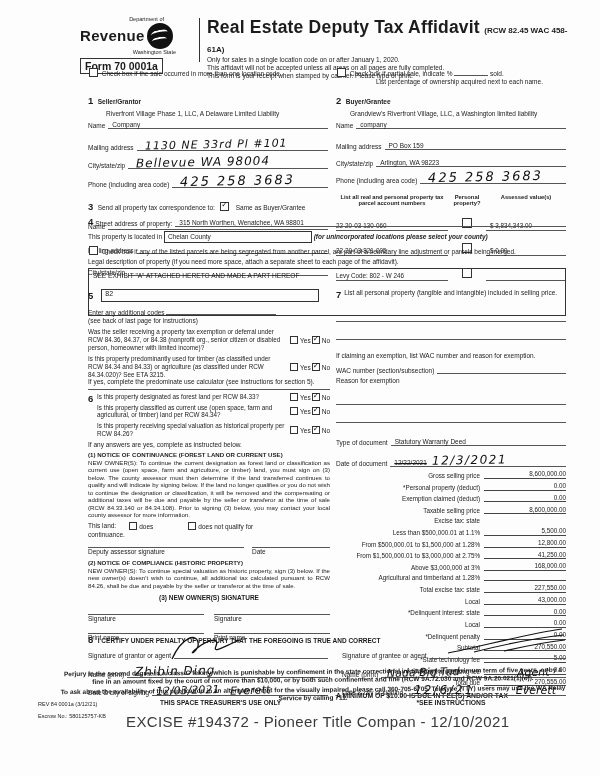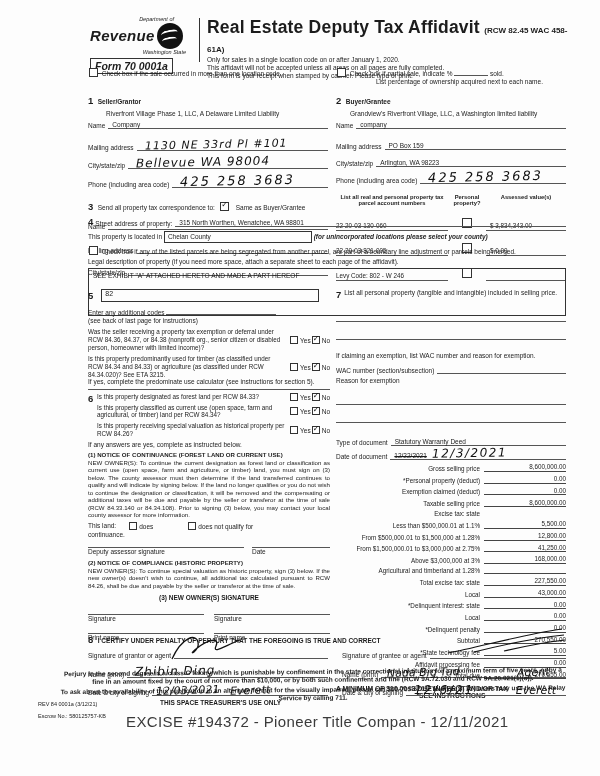--- a/index.html
+++ b/index.html
@@ -44,21 +44,21 @@
   .logo-circle::before{content:"";position:absolute;left:5px;top:14px;width:15px;height:4px;border-radius:50%/60%;border-top:2px solid #fff;transform:rotate(-10deg);}
   .formno-box{border:1.5px solid #333;display:inline-block;padding:1px 4px;font-weight:bold;font-size:10.5px;margin-top:3px;}
   .divider{border-left:1.2px solid #333;}
   .struck{text-decoration:line-through;}
 </style>
 </head>
 <body>
 
 <div class="page">
 
-  <div class="abs" style="left:90px;top:16px;width:110px;font-style:italic;">
+  <div class="abs" style="left:80px;top:16px;width:110px;">
     <div style="text-align:right;padding-right:26px;" class="micro">Department of</div>
     <div style="display:flex;align-items:center;">
       <span class="b" style="font-size:15px;letter-spacing:0.3px;">Revenue</span>
       <span class="logo-circle" style="margin-left:2px;"></span>
     </div>
     <div class="micro" style="text-align:right;padding-right:14px;">Washington State</div>
     <div class="formno-box">Form 70 0001a</div>
   </div>
 
   <div class="abs divider" style="left:199px;top:18px;height:44px;"></div>
@@ -299,21 +299,21 @@
     </div>
     <div class="tiny" style="margin-top:3px;">Reason for exemption</div>
     <div class="ul-short" style="width:100%;margin-top:12px;"></div>
     <div class="ul-short" style="width:100%;margin-top:6px;"></div>
     <div class="flexrow" style="margin-top:9px;">
       <span class="flabel">Type of document</span>
       <span class="fline">
         <span class="typed">Statutory Warranty Deed</span>
       </span>
     </div>
-    <div class="flexrow" style="margin-top:1px;height:13px;align-items:flex-end;">
+    <div class="flexrow" style="margin-top:8px;height:13px;align-items:flex-end;">
       <span class="flabel">Date of document</span>
       <span class="fline">
         <span class="typed struck">12/22/2021</span>
         <span class="hw" style="position:absolute;left:42px;bottom:-1px;font-size:12px;letter-spacing:1.5px;transform:rotate(-1deg);">12/3/2021</span>
       </span>
     </div>
 
     <div>
 
         <div class="money-row">
@@ -472,15 +472,15 @@
   </div>
 
   <div class="abs" style="left:60px;top:668px;width:506px;transform:rotate(-0.5deg);">
     <div class="tiny b" style="text-align:center;">Perjury in the second degree is a class C felony which is punishable by confinement in the state correctional institution for a maximum term of five years, or by a fine in an amount fixed by the court of not more than $10,000, or by both such confinement and fine (RCW 9A.72.030 and RCW 9A.20.021(1)(c)).</div>
     <div class="tiny b" style="text-align:center;margin-top:2px;">To ask about the availability of this publication in an alternate format for the visually impaired, please call 360-705-6705. Teletype (TTY) users may use the WA Relay Service by calling 711.</div>
   </div>
 
   <div class="abs micro" style="left:38px;top:701px;">REV 84 0001a (3/12/21)</div>
   <div class="abs b" style="left:160px;top:699px;font-size:6.5px;">THIS SPACE TREASURER'S USE ONLY</div>
   <div class="abs micro" style="left:38px;top:713px;">Escrow No.: 580125757-KB</div>
-  <div class="abs stamp" style="left:126px;top:713px;">EXCISE #194372 - Pioneer Title Compan - 12/11/2021</div>
+  <div class="abs stamp" style="left:126px;top:713px;">EXCISE #194372 - Pioneer Title Compan - 12/10/2021</div>
 
 </div>
 
 </body></html>

